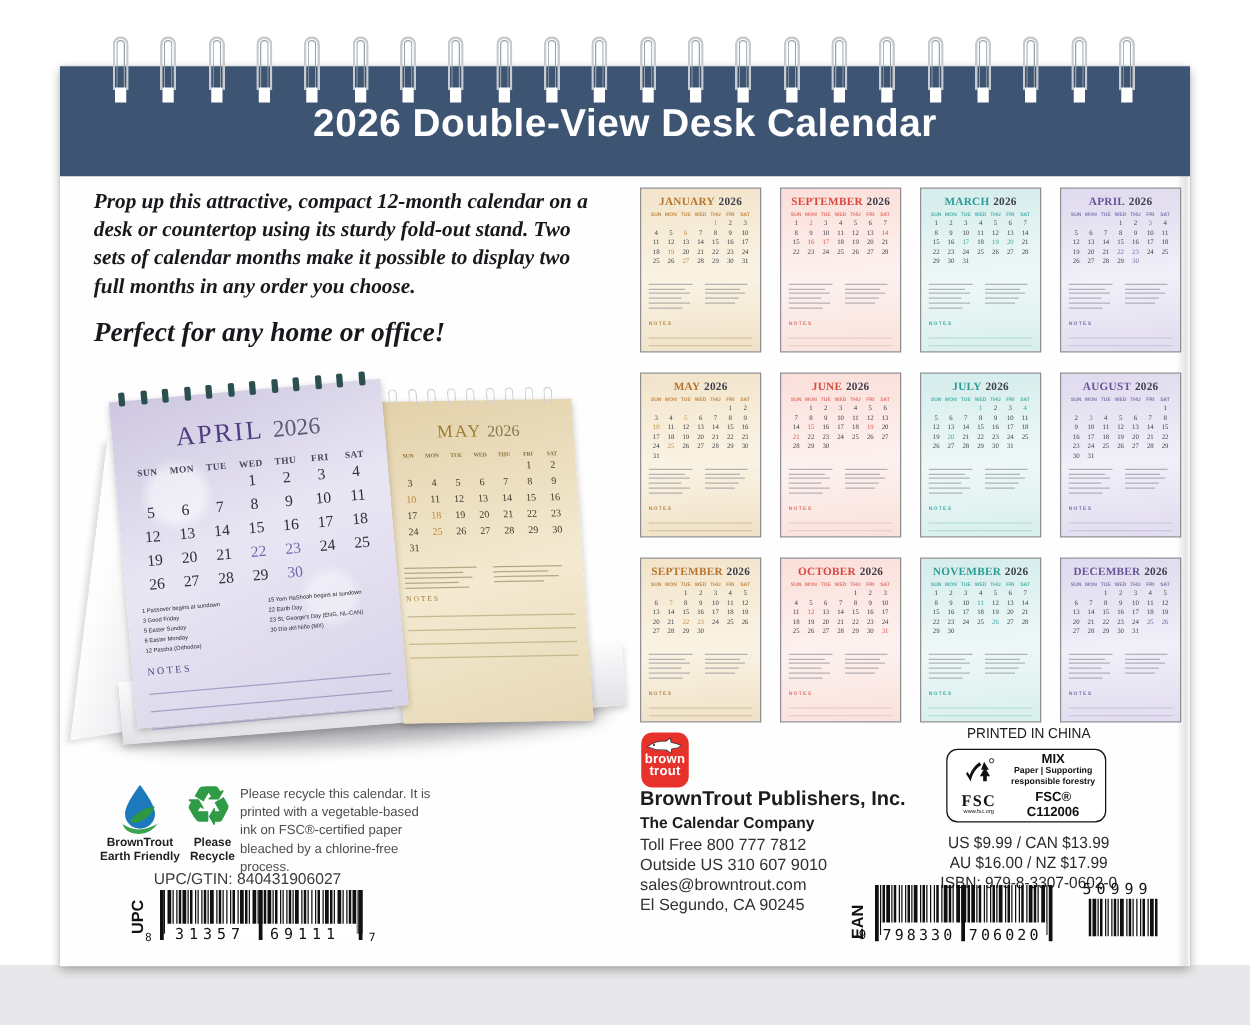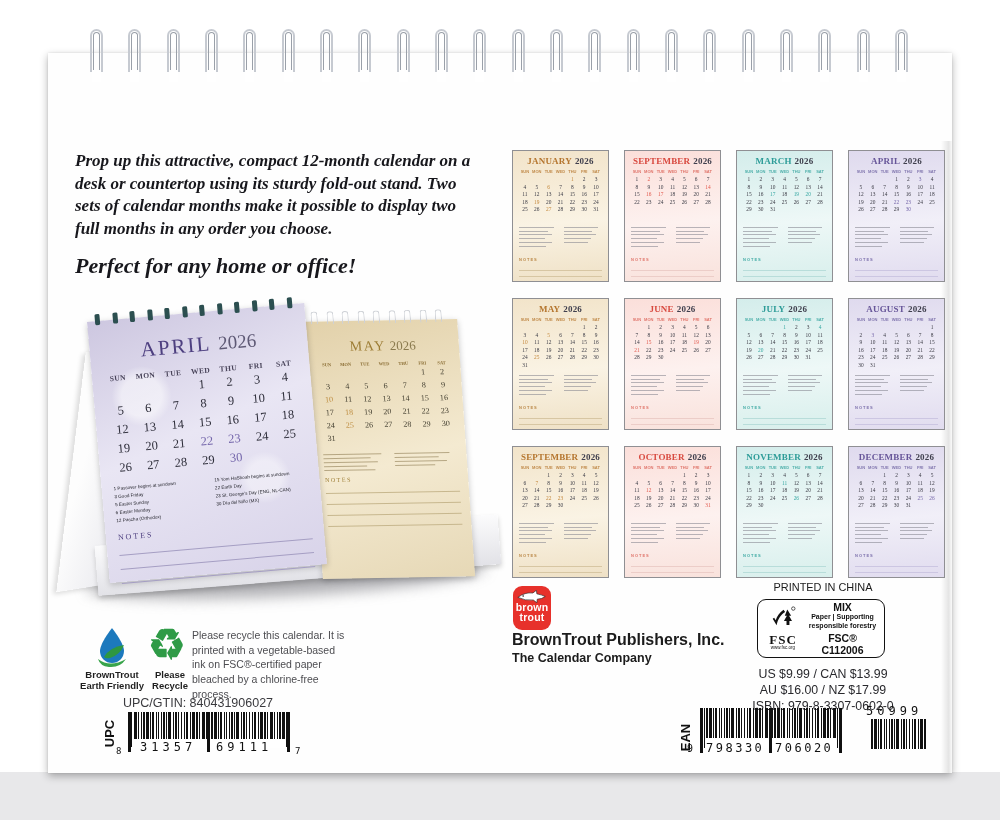--- a/index.html
+++ b/index.html
@@ -143,20 +143,23 @@
   .price{position:absolute;left:738px;width:170px;text-align:center;font-size:13px;color:#29292d;transform:scaleX(.95);}
 </style>
 </head>
 <body>
 
 <div class="stage">
   <div class="floor"></div>
   <div class="sheet"></div>
   <div class="sheet-curl"></div>
 
+  <div class="band">
+    <div class="band-title">2026 Double-View Desk Calendar</div>
+  </div>
   <div id="binding">
       <div class="loop" style="left: 90px;"></div>
       <div class="hole" style="left: 92px;"></div>
       <div class="loop" style="left: 128.33px;"></div>
       <div class="hole" style="left: 130.33px;"></div>
       <div class="loop" style="left: 166.66px;"></div>
       <div class="hole" style="left: 168.66px;"></div>
       <div class="loop" style="left: 204.99px;"></div>
       <div class="hole" style="left: 206.99px;"></div>
       <div class="loop" style="left: 243.32px;"></div>
@@ -1174,20 +1177,26 @@
   <div class="bt-logo">
     <svg width="30" height="13" viewBox="0 0 34 14">
       <path d="M1 8 Q9 2 18 3 l4 -3 .5 4 Q28 5 32 7 Q28 10 23 10 l-.5 4 -4 -3 Q9 12 1 8 Z" fill="#ffffff" stroke="#1b1b1b" stroke-width="0.7"></path>
       <circle cx="7" cy="6.5" r="0.9" fill="#111"></circle>
     </svg>
     <div class="bt-word">brown</div>
     <div class="bt-word">trout</div>
   </div>
   <div class="pub-name">BrownTrout Publishers, Inc.</div>
   <div class="pub-sub">The Calendar Company</div>
+  <div class="pub-contact">
+    <div>Toll Free 800 777 7812</div>
+    <div>Outside US 310 607 9010</div>
+    <div>sales@browntrout.com</div>
+    <div>El Segundo, CA 90245</div>
+  </div>
 
   <div class="printed">PRINTED IN CHINA</div>
   <div class="fsc-box">
     <div class="fsc-left">
       <svg width="26" height="24" viewBox="0 0 30 28">
         <path d="M3 15 l4.5 7.5 c1.5 -7.5 5 -12.5 10 -15.5 l-1.9 -2.6 c-4.6 3 -7.6 7.6 -9.1 12.1 l-1.8 -2.9 z" fill="#111"></path>
         <path d="M20 4 l4.5 7.5 h-2.4 l3.4 6 h-3 v4.6 h-3.4 v-4.6 h-3 l3.4 -6 h-2.4 z" fill="#111"></path>
         <circle cx="27" cy="3" r="2" fill="none" stroke="#111" stroke-width="0.8"></circle>
       </svg>
       <div class="fsc-acronym">FSC</div>

